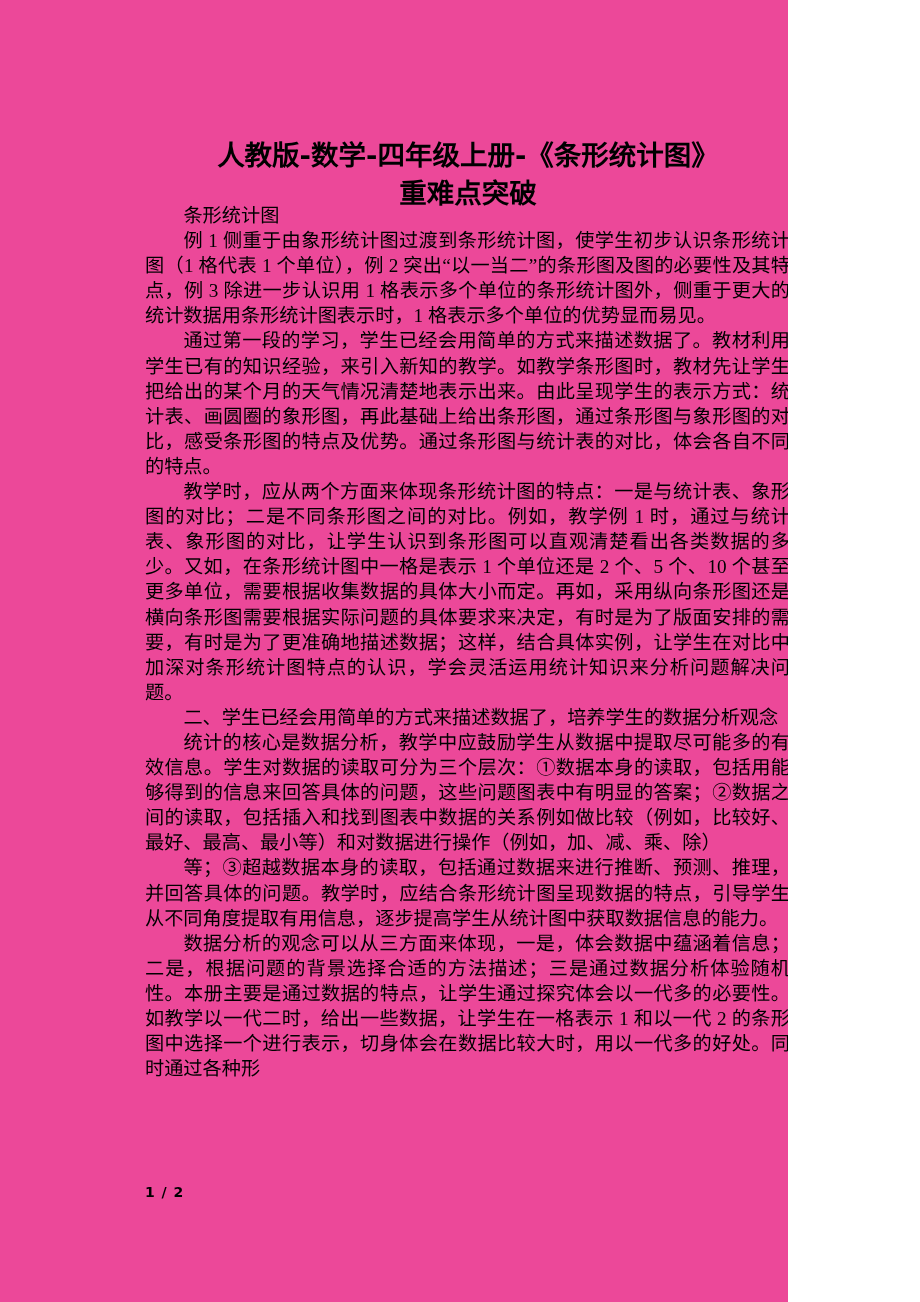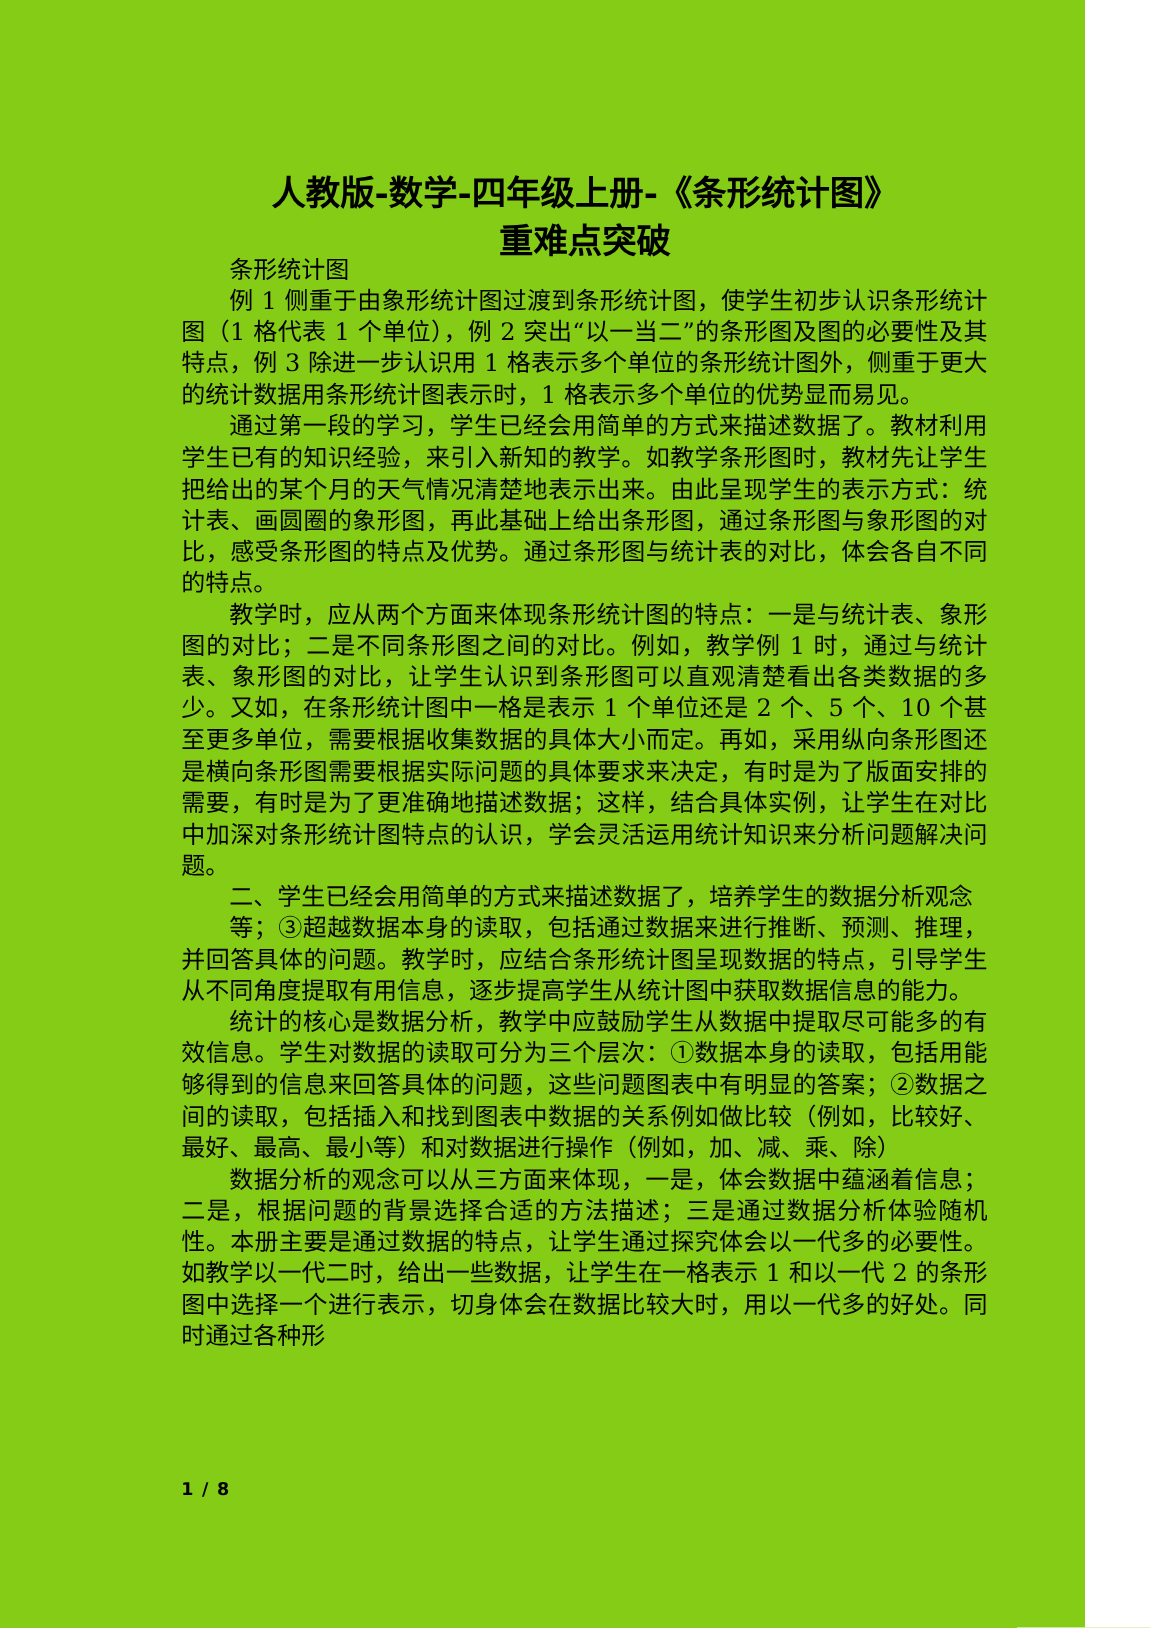--- a/index.html
+++ b/index.html
@@ -4,23 +4,23 @@
 <title>人教版-数学-四年级上册-《条形统计图》重难点突破</title>
 <style>
   html, body {
     margin: 0;
     padding: 0;
     background: #ffffff;
   }
 
   .page {
     position: relative;
-    width: 868px;
+    width: 788px;
     height: 1302px;
-    background: #84cc16;
+    background: #ec4899;
     box-sizing: border-box;
     overflow: hidden;
     font-family: "DejaVu Serif", "Liberation Serif", serif;
     color: #000000;
     -webkit-font-smoothing: antialiased;
   }
 
   
   .doc-title {
     position: absolute;
@@ -56,20 +56,21 @@
   }
 
   .para {
     margin: 0;
     padding: 0;
     text-indent: 2em;
     text-align: justify;
     text-justify: inter-ideograph;
     word-break: break-all;
     line-break: strict;
+    font-family: Liberation Serif, serif;
   }
 
   
   .para-lead {
     text-indent: 2em;
   }
 
   
   .footer {
     position: absolute;
@@ -98,22 +99,22 @@
 
     <p class="para">例 1 侧重于由象形统计图过渡到条形统计图，使学生初步认识条形统计图（1 格代表 1 个单位），例 2 突出“以一当二”的条形图及图的必要性及其特点，例 3 除进一步认识用 1 格表示多个单位的条形统计图外，侧重于更大的统计数据用条形统计图表示时，1 格表示多个单位的优势显而易见。</p>
 
 
     <p class="para">通过第一段的学习，学生已经会用简单的方式来描述数据了。教材利用学生已有的知识经验，来引入新知的教学。如教学条形图时，教材先让学生把给出的某个月的天气情况清楚地表示出来。由此呈现学生的表示方式：统计表、画圆圈的象形图，再此基础上给出条形图，通过条形图与象形图的对比，感受条形图的特点及优势。通过条形图与统计表的对比，体会各自不同的特点。</p>
 
     <p class="para">教学时，应从两个方面来体现条形统计图的特点：一是与统计表、象形图的对比；二是不同条形图之间的对比。例如，教学例 1 时，通过与统计表、象形图的对比，让学生认识到条形图可以直观清楚看出各类数据的多少。又如，在条形统计图中一格是表示 1 个单位还是 2 个、5 个、10 个甚至更多单位，需要根据收集数据的具体大小而定。再如，采用纵向条形图还是横向条形图需要根据实际问题的具体要求来决定，有时是为了版面安排的需要，有时是为了更准确地描述数据；这样，结合具体实例，让学生在对比中加深对条形统计图特点的认识，学会灵活运用统计知识来分析问题解决问题。</p>
 
     <p class="para">二、学生已经会用简单的方式来描述数据了，培养学生的数据分析观念</p>
 
+    <p class="para">统计的核心是数据分析，教学中应鼓励学生从数据中提取尽可能多的有效信息。学生对数据的读取可分为三个层次：①数据本身的读取，包括用能够得到的信息来回答具体的问题，这些问题图表中有明显的答案；②数据之间的读取，包括插入和找到图表中数据的关系例如做比较（例如，比较好、最好、最高、最小等）和对数据进行操作（例如，加、减、乘、除）</p>
+
     <p class="para">等；③超越数据本身的读取，包括通过数据来进行推断、预测、推理，并回答具体的问题。教学时，应结合条形统计图呈现数据的特点，引导学生从不同角度提取有用信息，逐步提高学生从统计图中获取数据信息的能力。</p>
-
-    <p class="para">统计的核心是数据分析，教学中应鼓励学生从数据中提取尽可能多的有效信息。学生对数据的读取可分为三个层次：①数据本身的读取，包括用能够得到的信息来回答具体的问题，这些问题图表中有明显的答案；②数据之间的读取，包括插入和找到图表中数据的关系例如做比较（例如，比较好、最好、最高、最小等）和对数据进行操作（例如，加、减、乘、除）</p>
 
     <p class="para">数据分析的观念可以从三方面来体现，一是，体会数据中蕴涵着信息；二是，根据问题的背景选择合适的方法描述；三是通过数据分析体验随机性。本册主要是通过数据的特点，让学生通过探究体会以一代多的必要性。如教学以一代二时，给出一些数据，让学生在一格表示 1 和以一代 2 的条形图中选择一个进行表示，切身体会在数据比较大时，用以一代多的好处。同时通过各种形</p>
   </div>
 
-  <div class="footer">1 / 8</div>
+  <div class="footer">1 / 2</div>
 
 </div>
 
 </body></html>

